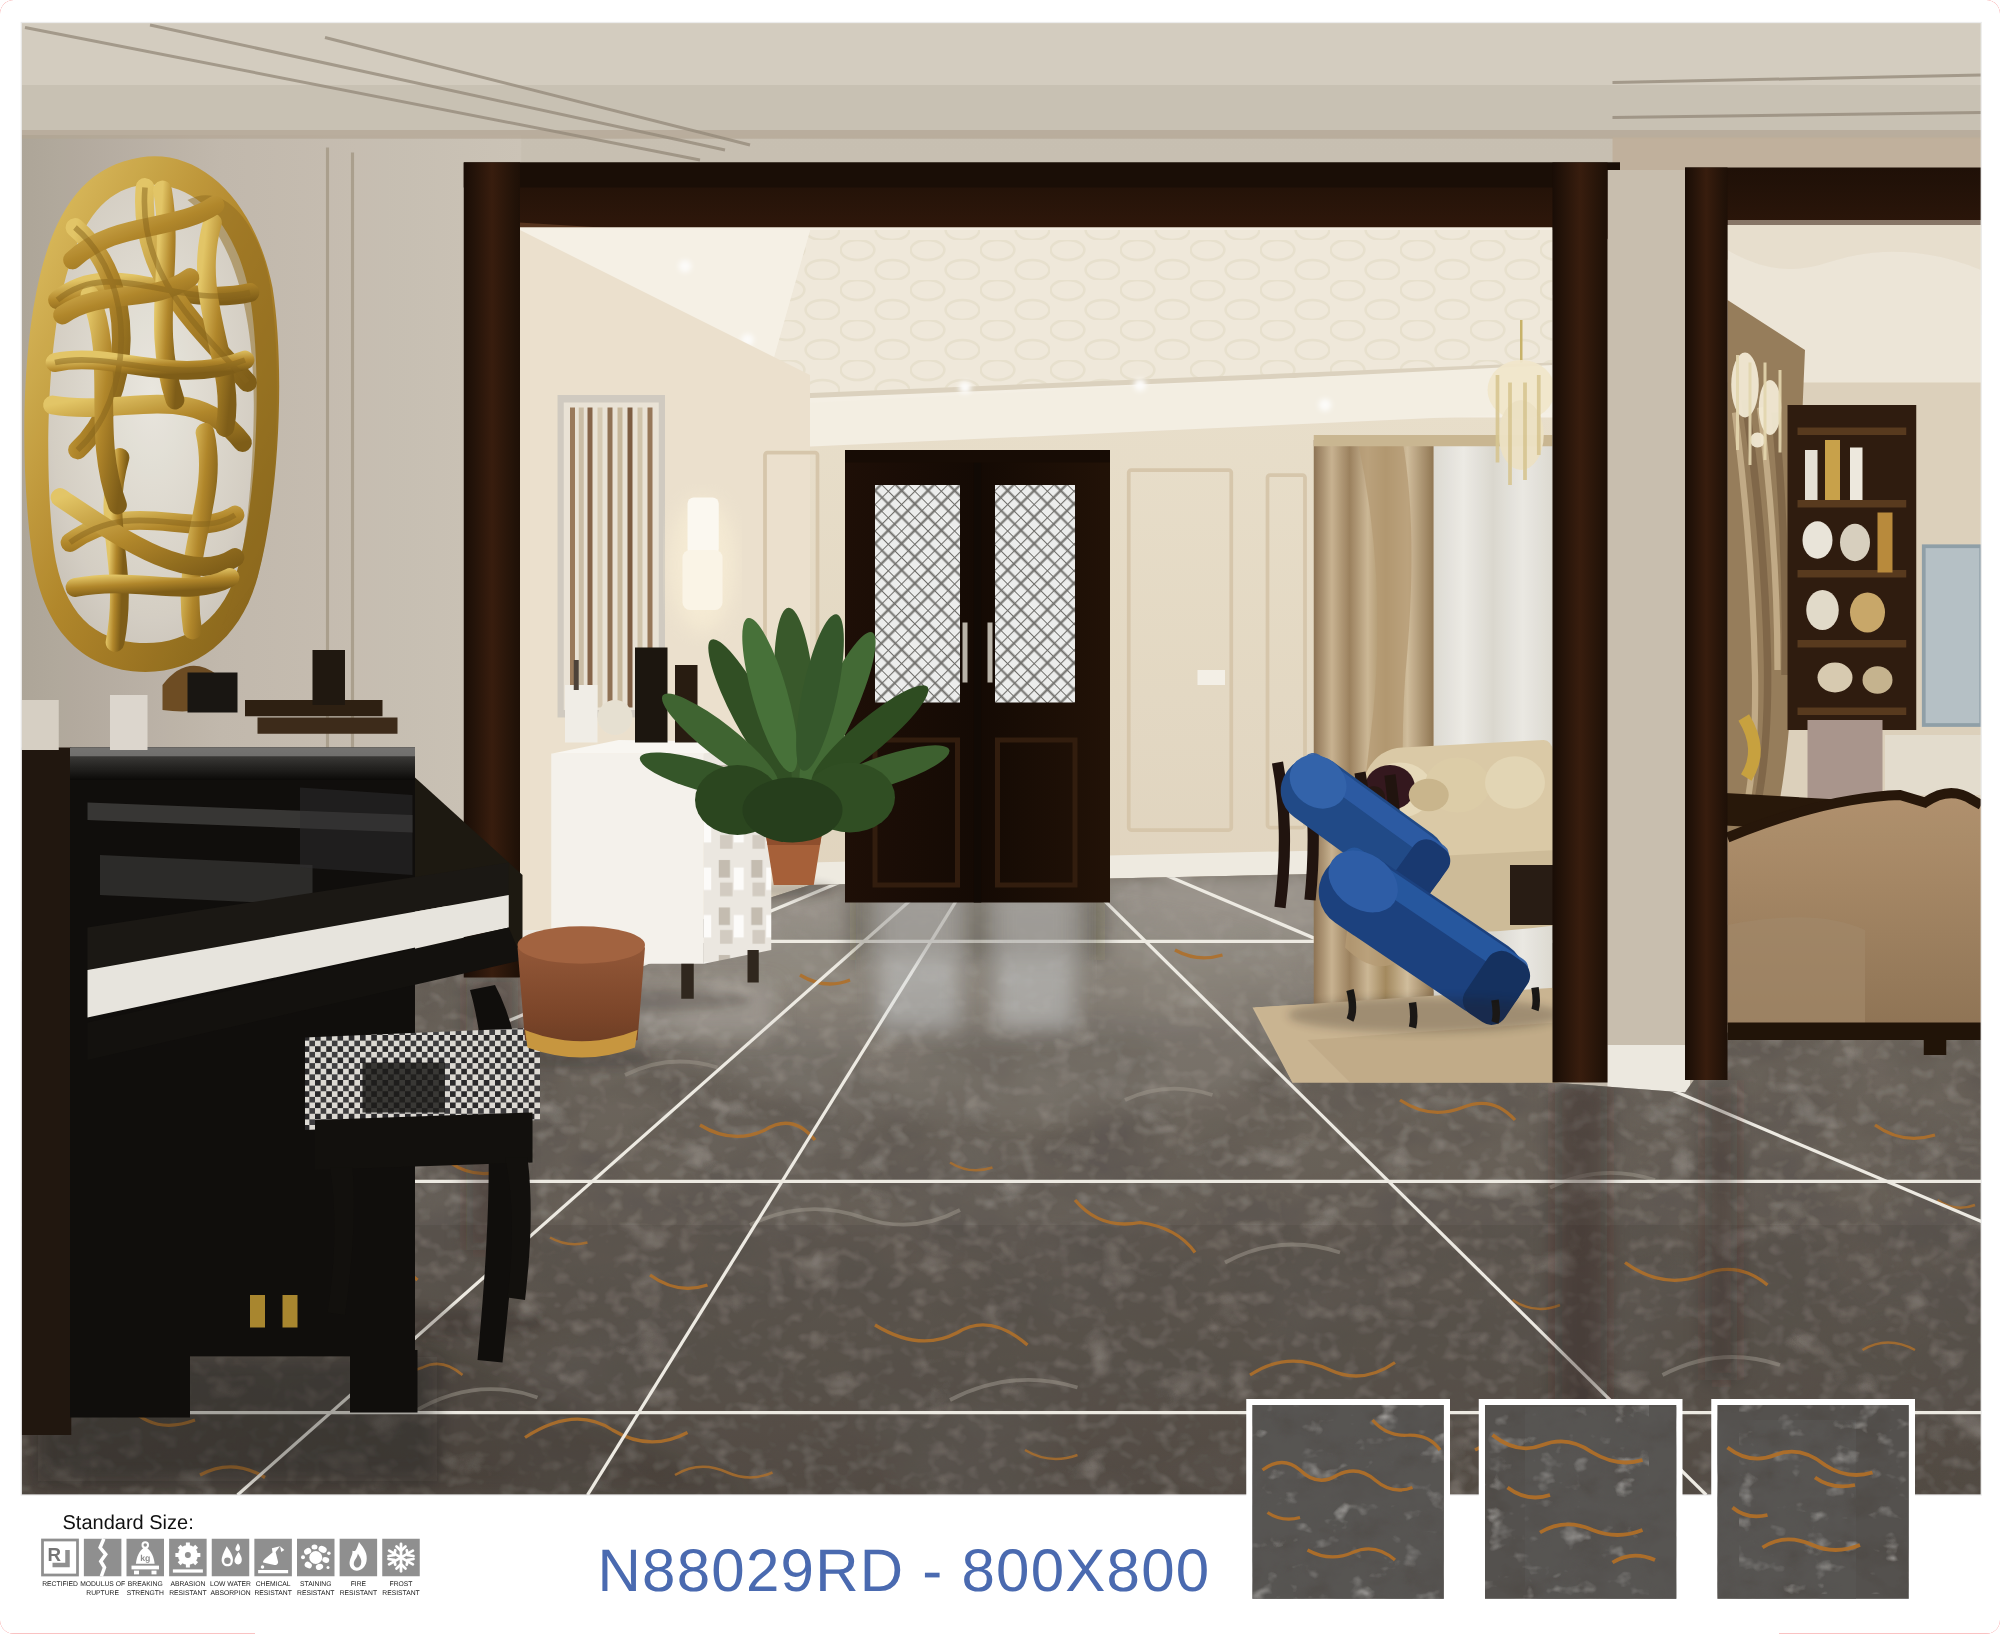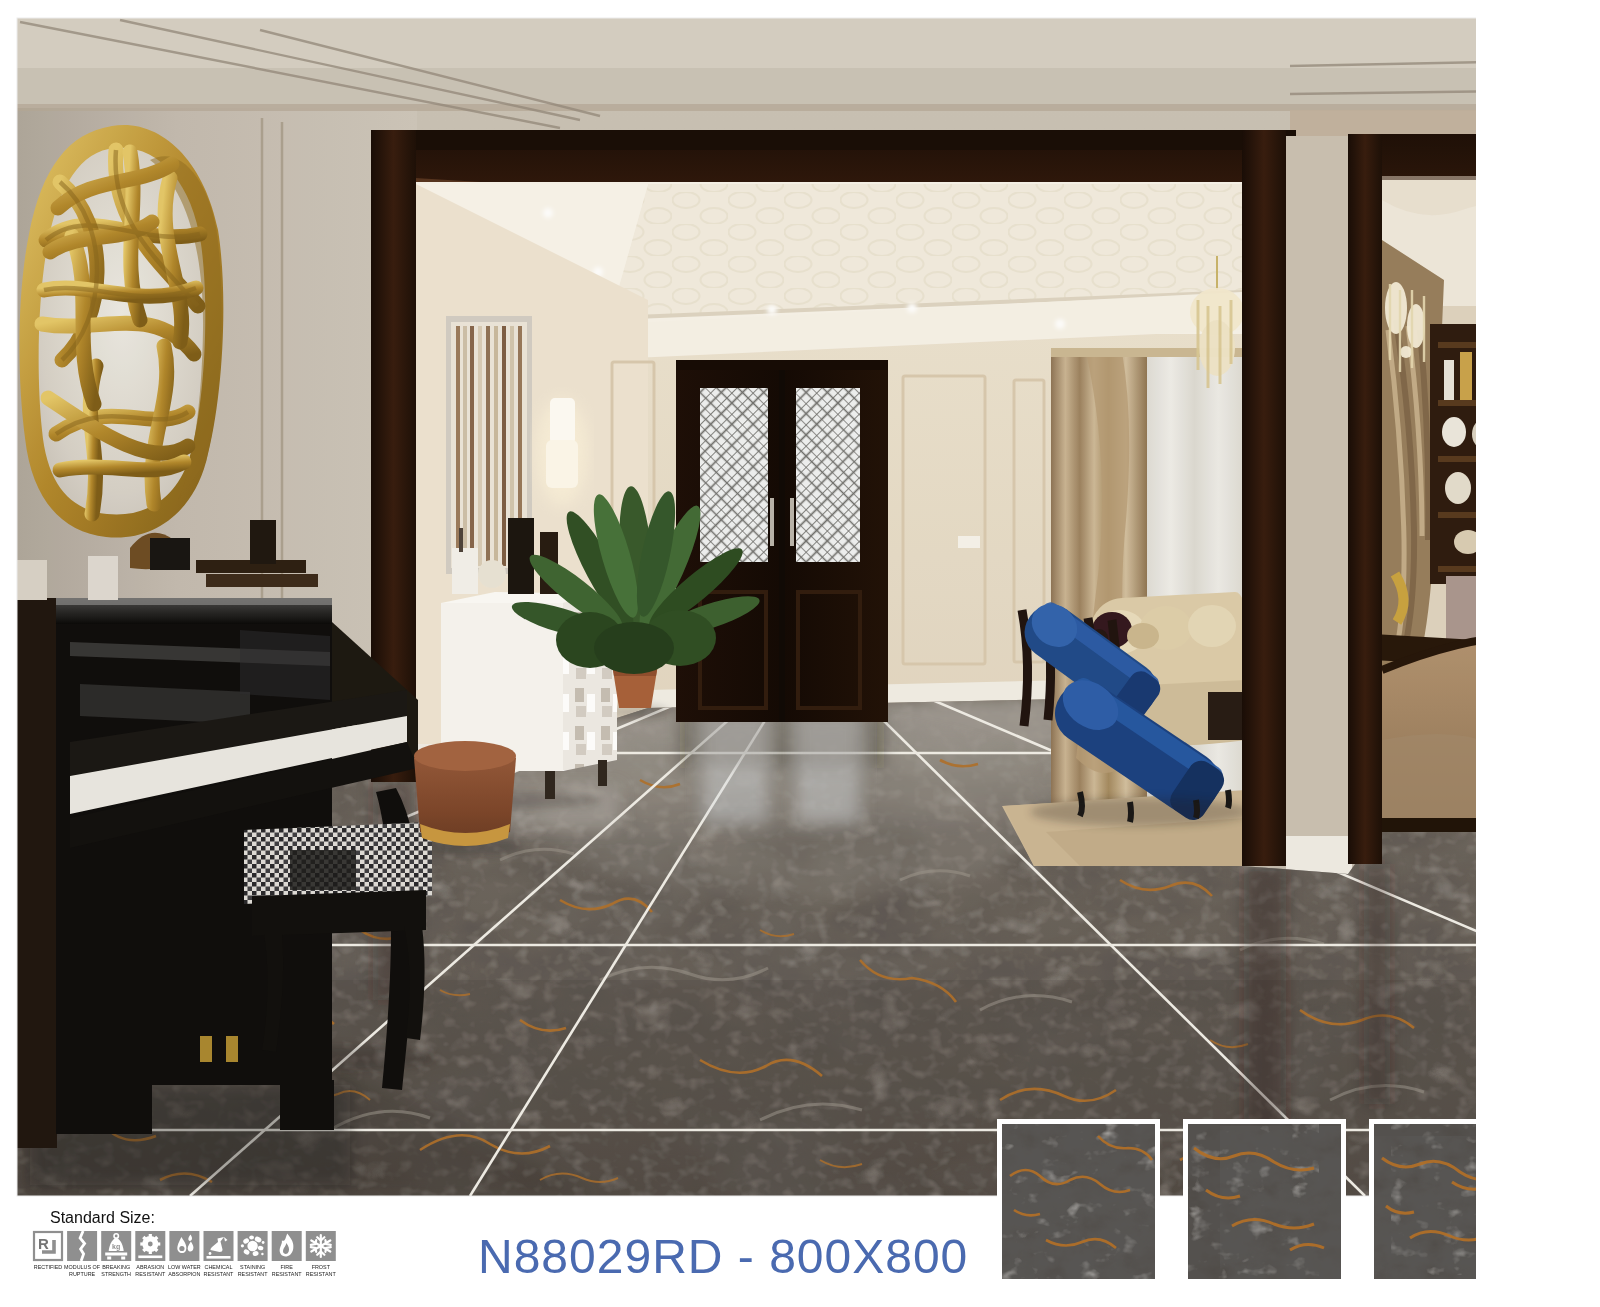--- a/index.html
+++ b/index.html
@@ -1,17 +1,17 @@
 <!DOCTYPE html>
 <html><head>
 <meta charset="utf-8">
 <style>
   html,body{margin:0;padding:0;background:#ffffff;}
-  .page{position:relative;width:1476px;height:1307px;background:#ef4444;overflow:hidden;
-        font-family:"Liberation Sans", sans-serif;}
+  .page{position:relative;width:1600px;height:1307px;background:#ef4444;overflow:hidden;
+        font-family:"Liberation Sans", sans-serif;border-radius:11px;}
 </style>
 </head>
 <body>
 <div class="page">
 <svg width="1600" height="1307" viewBox="0 0 1600 1307" xmlns="http://www.w3.org/2000/svg">
 <defs>
   <clipPath id="photoClip">
           <rect x="17" y="18" width="1568" height="1178"></rect>
         </clipPath>
   <clipPath id="floorClip">

